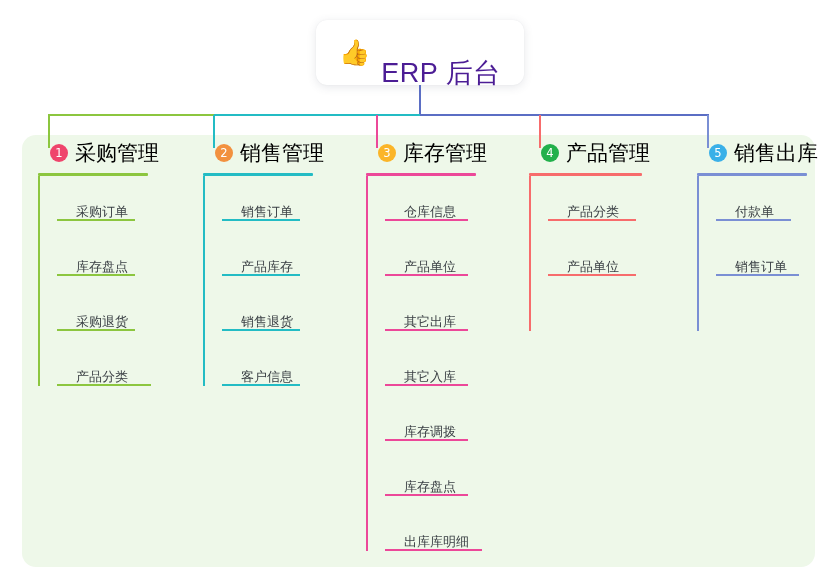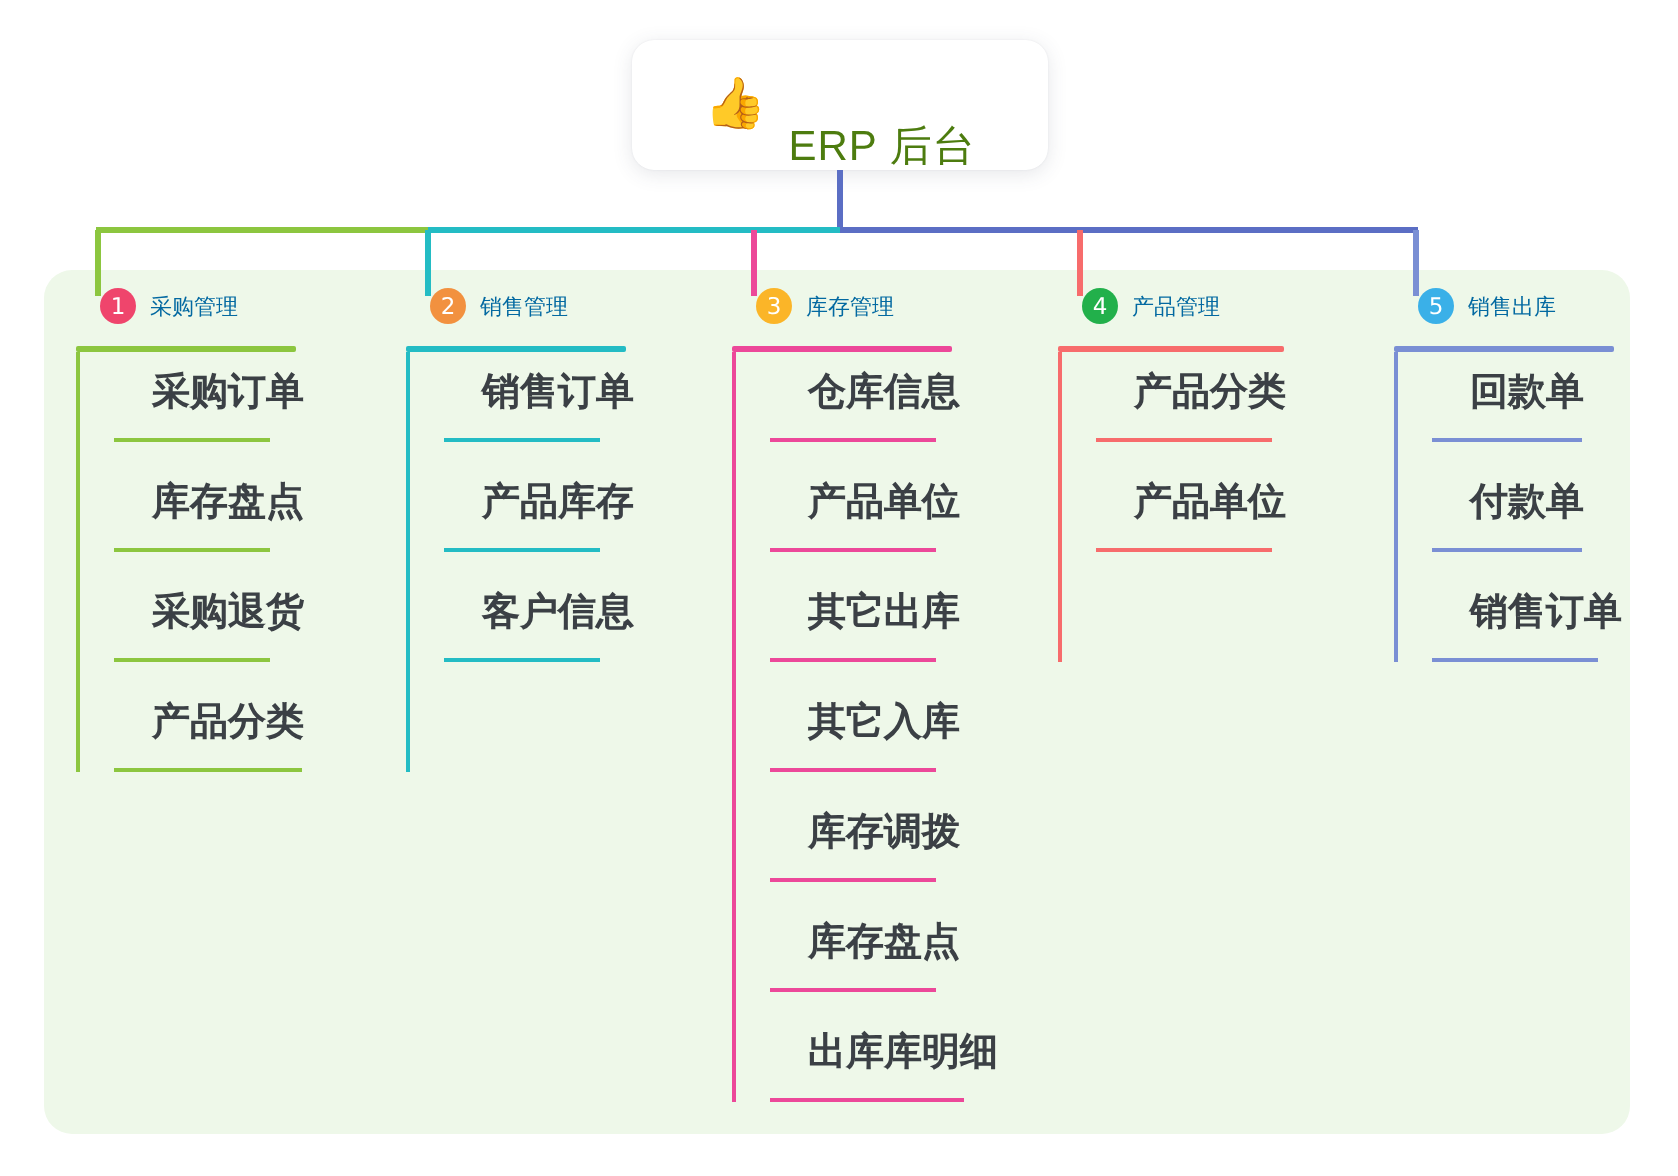--- a/index.html
+++ b/index.html
@@ -39,22 +39,22 @@
     display: flex;
     align-items: center;
     gap: 11px;
   }
   .root-emoji {
     font-size: 25px;
     line-height: 1;
     display: inline-block;
   }
   .root-title {
-    font-size: 21px;
-    color: #4d7c0f;
+    font-size: 27px;
+    color: #4c1d95;
     letter-spacing: 0.5px;
     white-space: nowrap;
     margin-top: 40px;
   }
 
   
   .panel {
     position: absolute;
     left: 22px;
     top: 135px;
@@ -97,22 +97,22 @@
     height: 18px;
     border-radius: 50%;
     color: #ffffff;
     font-size: 11.5px;
     line-height: 18px;
     text-align: center;
     flex: 0 0 auto;
     font-family: "DejaVu Sans", sans-serif;
   }
   .col-title {
-    font-size: 11px;
-    color: #0369a1;
+    font-size: 21px;
+    color: #000000;
     white-space: nowrap;
   }
   .col-underline {
     height: 3px;
     border-radius: 1px;
     margin-top: 2px;
   }
   .items {
     position: relative;
     margin-top: 0;
@@ -127,25 +127,24 @@
   }
   .item {
     position: relative;
     height: 55px;
     box-sizing: border-box;
     padding-left: 19px;
   }
   .item-label {
     position: absolute;
     left: 19px;
-    bottom: 22px;
-    font-size: 19px;
+    bottom: 10px;
+    font-size: 13px;
     color: #3b4045;
     white-space: nowrap;
-    font-weight: bold;
   }
   .item-rule {
     position: absolute;
     left: 0;
     bottom: 10px;
     height: 2px;
   }
 </style>
 </head>
 <body>
@@ -210,20 +209,24 @@
           <div class="spine" style="background: rgb(35, 188, 196); height: 210px; left: 0px;"></div>
           <div class="item">
             <span class="item-label">销售订单</span>
             <div class="item-rule" style="background: rgb(35, 188, 196); width: 78px;"></div>
           </div>
           <div class="item">
             <span class="item-label">产品库存</span>
             <div class="item-rule" style="background: rgb(35, 188, 196); width: 78px;"></div>
           </div>
           <div class="item">
+            <span class="item-label">销售退货</span>
+            <div class="item-rule" style="background: rgb(35, 188, 196); width: 78px;"></div>
+          </div>
+          <div class="item">
             <span class="item-label">客户信息</span>
             <div class="item-rule" style="background: rgb(35, 188, 196); width: 78px;"></div>
           </div>
         </div>
       </div>
       <div class="column" style="left: 366px; width: 160px;">
         <div class="col-header">
           <span class="badge" style="background: rgb(251, 181, 40);">3</span>
           <span class="col-title">库存管理</span>
         </div>
@@ -280,24 +283,20 @@
       </div>
       <div class="column" style="left: 697px; width: 140px;">
         <div class="col-header">
           <span class="badge" style="background: rgb(58, 176, 232);">5</span>
           <span class="col-title">销售出库</span>
         </div>
         <div class="col-underline" style="background: rgb(122, 143, 212); width: 110px;"></div>
         <div class="items">
           <div class="spine" style="background: rgb(122, 143, 212); height: 155px; left: 0px;"></div>
           <div class="item">
-            <span class="item-label">回款单</span>
-            <div class="item-rule" style="background: rgb(122, 143, 212); width: 75px;"></div>
-          </div>
-          <div class="item">
             <span class="item-label">付款单</span>
             <div class="item-rule" style="background: rgb(122, 143, 212); width: 75px;"></div>
           </div>
           <div class="item">
             <span class="item-label">销售订单</span>
             <div class="item-rule" style="background: rgb(122, 143, 212); width: 83px;"></div>
           </div>
         </div>
       </div>
     </div>

